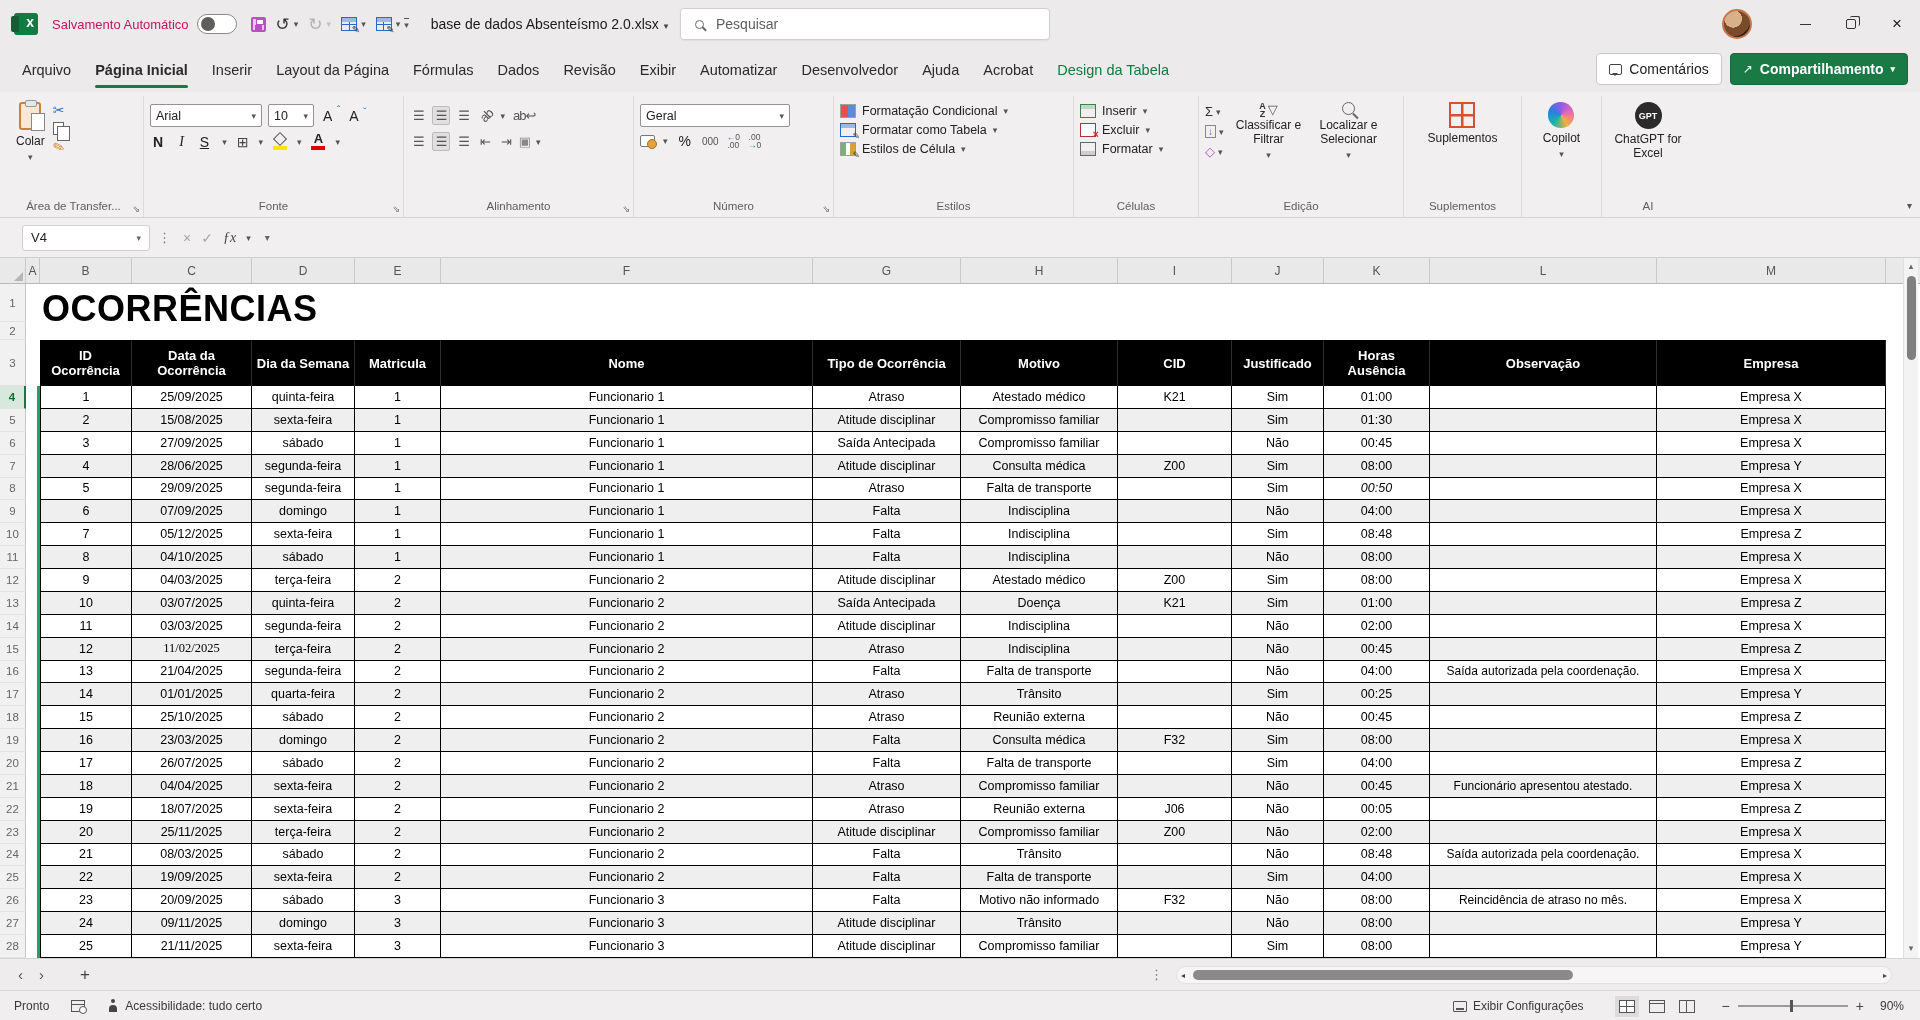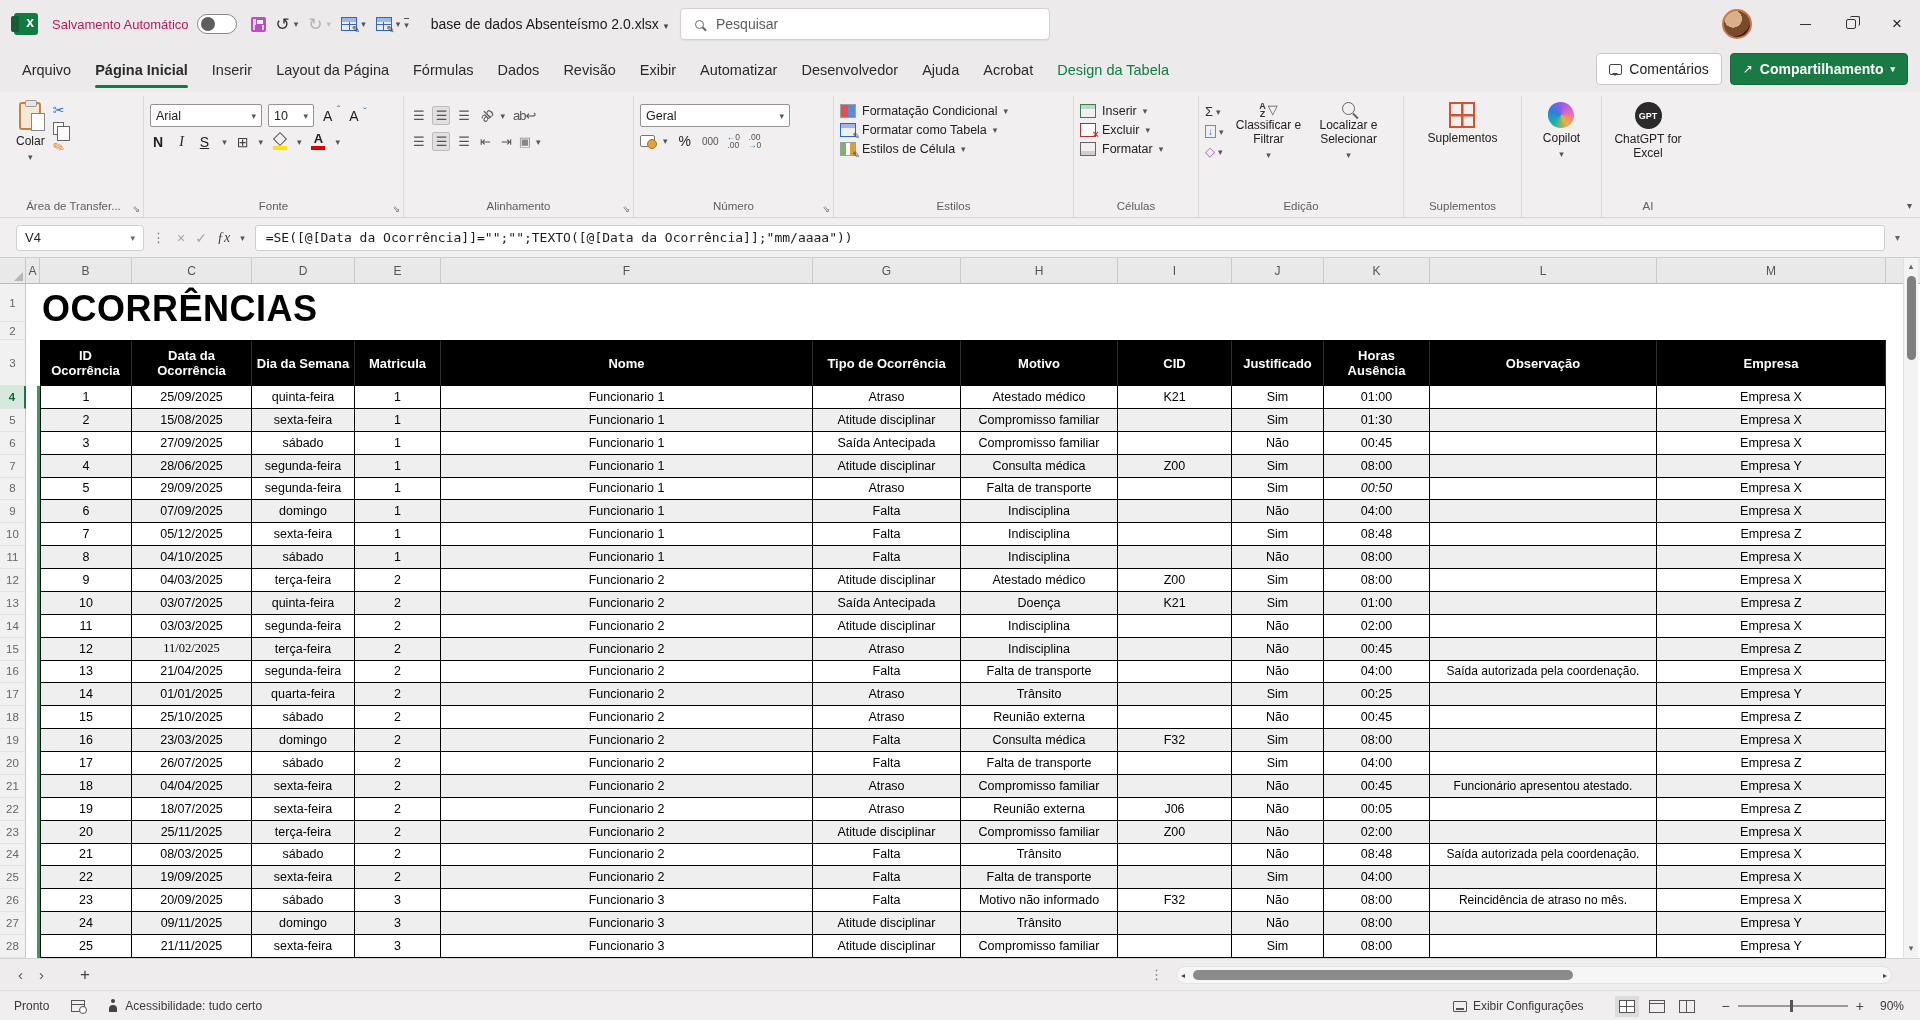--- a/index.html
+++ b/index.html
@@ -126,21 +126,21 @@
      background:linear-gradient(#d35230,#d35230) 50% 0/2.5px 100% no-repeat, linear-gradient(#d35230,#d35230) 0 50%/100% 2.5px no-repeat; }
   .copilot-icon { width:26px; height:26px; border-radius:48% 52% 50% 50%; margin-bottom:3px;
      background:conic-gradient(from 220deg,#19b5a8,#2a7de1,#9b59e8,#e86db0,#f3b03c,#19b5a8); }
   .pdf-icon { width:19px; height:25px; border:1.6px solid #3a6fc4; border-radius:2px; position:relative; margin-bottom:3px; background:#fff; }
   .pdf-icon::before { content:"A"; position:absolute; left:4px; top:3px; color:#d03c2e; font-size:11px; font-weight:bold; }
   .pdf-icon::after { content:""; position:absolute; right:-5px; bottom:2px; width:9px; height:5px; border:1.6px solid #3a6fc4; border-radius:4px; background:#fff; }
   .gpt-icon { width:27px; height:27px; border-radius:50%; background:#2b2b2b; color:#fff; display:flex; align-items:center; justify-content:center; font-size:9px; font-weight:bold; margin-bottom:3px; }
   .ribbon-collapse { position:absolute; right:8px; bottom:6px; font-size:10px; color:#555; }
 
   
-  .formulabar { height:40px; background:#f1efef; border-bottom:1px solid #cfcdcd; display:flex; align-items:center; padding:0 16px; gap:6px; flex:0 0 auto; }
+  .formulabar { height:40px; background:#f1efef; border-bottom:1px solid #cfcdcd; display:flex; align-items:center; padding:0 22px; gap:6px; flex:0 0 auto; }
   .namebox { width:128px; height:26px; background:#fff; border:1px solid #d0cece; border-radius:3px; display:flex; align-items:center; justify-content:space-between; padding:0 8px; font-size:13px; color:#222; }
   .namebox .chev { font-size:9px; color:#666; }
   .fb-kebab { color:#777; font-size:13px; padding:0 2px; }
   .fb-icons { display:flex; align-items:center; gap:10px; padding:0 4px; }
   .fb-x, .fb-check { color:#a6a4a4; font-size:14px; }
   .fb-fx { font-size:14px; color:#444; font-style:italic; font-family:"Liberation Serif", serif; }
   .fb-field { flex:1; height:26px; background:#fff; border:1px solid #d0cece; border-radius:3px; display:flex; align-items:center; padding:0 10px; font-family:"DejaVu Sans Mono", monospace; font-size:13px; color:#1b1b1b; white-space:nowrap; overflow:hidden; }
   .fb-expand { color:#666; font-size:10px; padding:0 4px; }
 
   
@@ -501,23 +501,20 @@
         <span>V4</span>
         <span class="chev">▾</span>
       </div>
     <span class="fb-kebab">⋮</span>
     <div class="fb-icons">
       <span class="fb-x">×</span>
       <span class="fb-check">✓</span>
       <span class="fb-fx">ƒx</span>
       <span class="chevsm">▾</span>
     </div>
-    <div class="fb-field">
-        <span>=SE([@[Data da Ocorrência]]="";"";TEXTO([@[Data da Ocorrência]];"mm/aaaa"))</span>
-      </div>
     <span class="fb-expand">▾</span>
   </div>
 
   <div class="gridarea">
     <div class="colheads" id="colheads">
         <div class="corner"></div>
         <div class="colhead" style="width: 14px;">A</div>
         <div class="colhead" style="width: 92px;">B</div>
         <div class="colhead" style="width: 120px;">C</div>
         <div class="colhead" style="width: 103px;">D</div>

